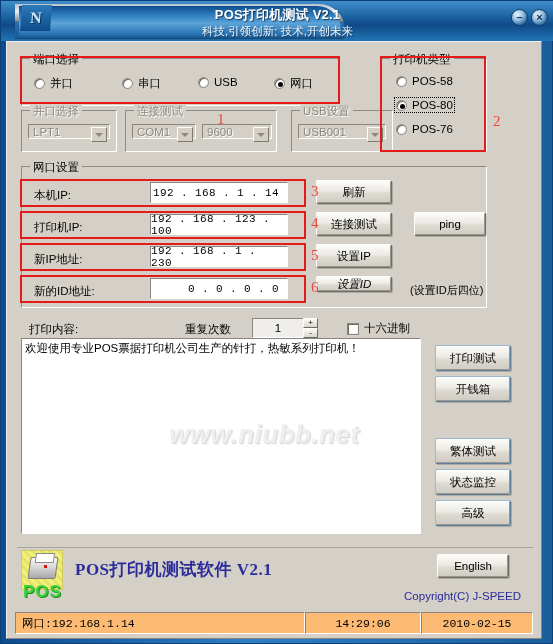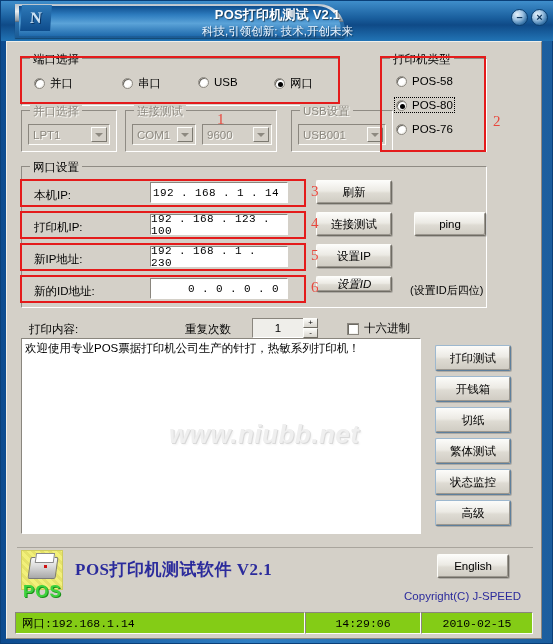--- a/index.html
+++ b/index.html
@@ -107,21 +107,21 @@
     position: relative; flex: 0 0 auto;
   }
   .radio.on::after {
     content: ""; position: absolute; left: 3px; top: 3px;
     width: 5px; height: 5px; border-radius: 50%; background: #000;
   }
   .focusbox { outline: 1px dotted #000; outline-offset: 1px; }
 
   
   .combo {
-    position: absolute; height: 21px;
+    position: absolute; height: 15px;
     background: #d4d0c8;
     border: 1px solid #fdfdfa;
     border-top-color: #8a867e; border-left-color: #8a867e;
     display: flex; align-items: center;
     font-size: 11.5px; color: #8d8980; text-shadow: 1px 1px 0 #fdfdfa;
     padding-left: 4px;
   }
   .combo .arrow {
     position: absolute; right: 2px; top: 2px; width: 16px; height: 15px;
     background: #d4d0c8;
@@ -242,21 +242,21 @@
     color: #2b2b9c; font-weight: bold; font-size: 17px;
     font-family: "Liberation Serif", serif;
     letter-spacing: .5px;
   }
   .copyright {
     position: absolute; right: 20px; top: 588px;
     color: #2b2b9c; font-size: 11.5px;
   }
   .statusbar { position: absolute; left: 10px; top: 614px; width: 533px; height: 22px; display: flex; }
   .sb-cell {
-    background: #84cc16;
+    background: #fdba74;
     border: 1px solid #fdfdfa;
     border-top-color: #8a867e; border-left-color: #8a867e;
     font-family: "Liberation Mono","DejaVu Sans Mono", monospace;
     font-size: 11.5px; color: #000;
     display: flex; align-items: center; padding: 0 6px;
   }
 </style>
 </head>
 <body>
 
@@ -396,21 +396,20 @@
         <span class="chkbox"></span>
         <span>十六进制</span>
       </div>
 
       <div class="textarea" style="left:14px; top:296px; width:400px; height:196px;">
         <span>欢迎使用专业POS票据打印机公司生产的针打，热敏系列打印机！</span>
       </div>
 
       <div class="btn blue" style="left:428px; top:303px; width:76px; height:26px;">打印测试</div>
       <div class="btn blue" style="left:428px; top:334px; width:76px; height:26px;">开钱箱</div>
-      <div class="btn blue" style="left:428px; top:365px; width:76px; height:26px;">切纸</div>
       <div class="btn blue" style="left:428px; top:396px; width:76px; height:26px;">繁体测试</div>
       <div class="btn blue" style="left:428px; top:427px; width:76px; height:26px;">状态监控</div>
       <div class="btn blue" style="left:428px; top:458px; width:76px; height:26px;">高级</div>
 
       <div class="footer-sep" style="left:10px; top:505px; width:516px;"></div>
 
       <div class="logo-box" style="left:14px; top:508px;">
         <div class="logo-printer"></div>
         <div class="logo-dot"></div>
       </div>

